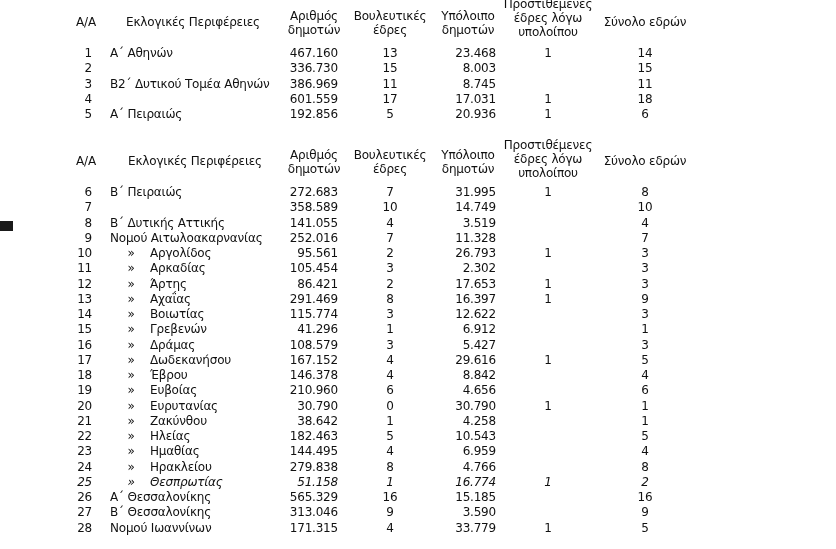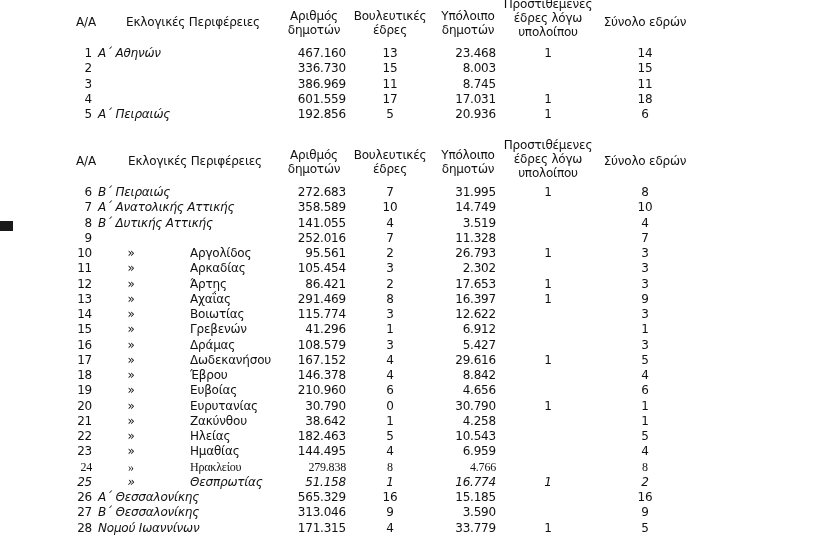--- a/index.html
+++ b/index.html
@@ -10,24 +10,24 @@
   }
   .marker {
     position: absolute; left: 0; top: 221px; width: 13px; height: 10px;
     background: #1a1a1a;
   }
   .tbl { position: absolute; left: 0; top: 0; width: 836px; }
   .hdr { position: absolute; line-height: 14px; text-align: center; font-size: 12px; letter-spacing: -0.2px; }
   .row { position: absolute; left: 0; width: 836px; height: 15px; line-height: 15px; font-size: 12px; }
   .c { position: absolute; top: 0; white-space: nowrap; letter-spacing: -0.2px; }
   .c-aa { width: 30px; left: 62px; text-align: right; }
-  .c-name { left: 98px; font-style: italic; }
+  .c-name { left: 110px; }
   .c-raquo { left: 126px; width: 10px; text-align: center; }
-  .c-sub { left: 150px; margin-left: 40px; }
-  .c-pop { left: 270px; width: 76px; text-align: right; }
+  .c-sub { left: 150px; }
+  .c-pop { left: 262px; width: 76px; text-align: right; }
   .c-seats { left: 370px; width: 40px; text-align: center; }
   .c-rem { left: 420px; width: 76px; text-align: right; }
   .c-extra { left: 530px; width: 36px; text-align: center; }
   .c-total { left: 620px; width: 50px; text-align: center; }
 </style>
 </head>
 <body>
 
 <div class="marker"></div>
 
@@ -66,20 +66,21 @@
       <div class="row" style="top: 61.3px;">
         <span class="c c-aa">2</span>
         <span class="c c-pop">336.730</span>
         <span class="c c-seats">15</span>
         <span class="c c-rem">8.003</span>
         <span class="c c-extra"></span>
         <span class="c c-total">15</span>
       </div>
       <div class="row" style="top: 76.6px;">
         <span class="c c-aa">3</span>
+        <span class="c c-name">Β2΄ Δυτικού Τομέα Αθηνών</span>
         <span class="c c-pop">386.969</span>
         <span class="c c-seats">11</span>
         <span class="c c-rem">8.745</span>
         <span class="c c-extra"></span>
         <span class="c c-total">11</span>
       </div>
       <div class="row" style="top: 91.9px;">
         <span class="c c-aa">4</span>
         <span class="c c-pop">601.559</span>
         <span class="c c-seats">17</span>
@@ -126,38 +127,38 @@
         <span class="c c-aa">6</span>
         <span class="c c-name">Β΄ Πειραιώς</span>
         <span class="c c-pop">272.683</span>
         <span class="c c-seats">7</span>
         <span class="c c-rem">31.995</span>
         <span class="c c-extra">1</span>
         <span class="c c-total">8</span>
       </div>
       <div class="row" style="top: 200.25px;">
         <span class="c c-aa">7</span>
-        <span class="c c-name">Α΄ Ανατολικής Αττικής</span>
         <span class="c c-pop">358.589</span>
         <span class="c c-seats">10</span>
         <span class="c c-rem">14.749</span>
         <span class="c c-extra"></span>
         <span class="c c-total">10</span>
       </div>
       <div class="row" style="top: 215.5px;">
         <span class="c c-aa">8</span>
         <span class="c c-name">Β΄ Δυτικής Αττικής</span>
         <span class="c c-pop">141.055</span>
         <span class="c c-seats">4</span>
         <span class="c c-rem">3.519</span>
         <span class="c c-extra"></span>
         <span class="c c-total">4</span>
       </div>
       <div class="row" style="top: 230.75px;">
         <span class="c c-aa">9</span>
+        <span class="c c-name">Νομού Αιτωλοακαρνανίας</span>
         <span class="c c-pop">252.016</span>
         <span class="c c-seats">7</span>
         <span class="c c-rem">11.328</span>
         <span class="c c-extra"></span>
         <span class="c c-total">7</span>
       </div>
       <div class="row" style="top: 246px;">
         <span class="c c-aa">10</span>
         <span class="c c-raquo">»</span>
         <span class="c c-sub">Αργολίδος</span>
@@ -290,21 +291,21 @@
       <div class="row" style="top: 444.25px;">
         <span class="c c-aa">23</span>
         <span class="c c-raquo">»</span>
         <span class="c c-sub">Ημαθίας</span>
         <span class="c c-pop">144.495</span>
         <span class="c c-seats">4</span>
         <span class="c c-rem">6.959</span>
         <span class="c c-extra"></span>
         <span class="c c-total">4</span>
       </div>
-      <div class="row" style="top: 459.5px; font-family: Liberation Serif, serif;">
+      <div class="row" style="top: 459.5px;">
         <span class="c c-aa">24</span>
         <span class="c c-raquo">»</span>
         <span class="c c-sub">Ηρακλείου</span>
         <span class="c c-pop">279.838</span>
         <span class="c c-seats">8</span>
         <span class="c c-rem">4.766</span>
         <span class="c c-extra"></span>
         <span class="c c-total">8</span>
       </div>
       <div class="row" style="top: 474.75px; font-style: italic;">

